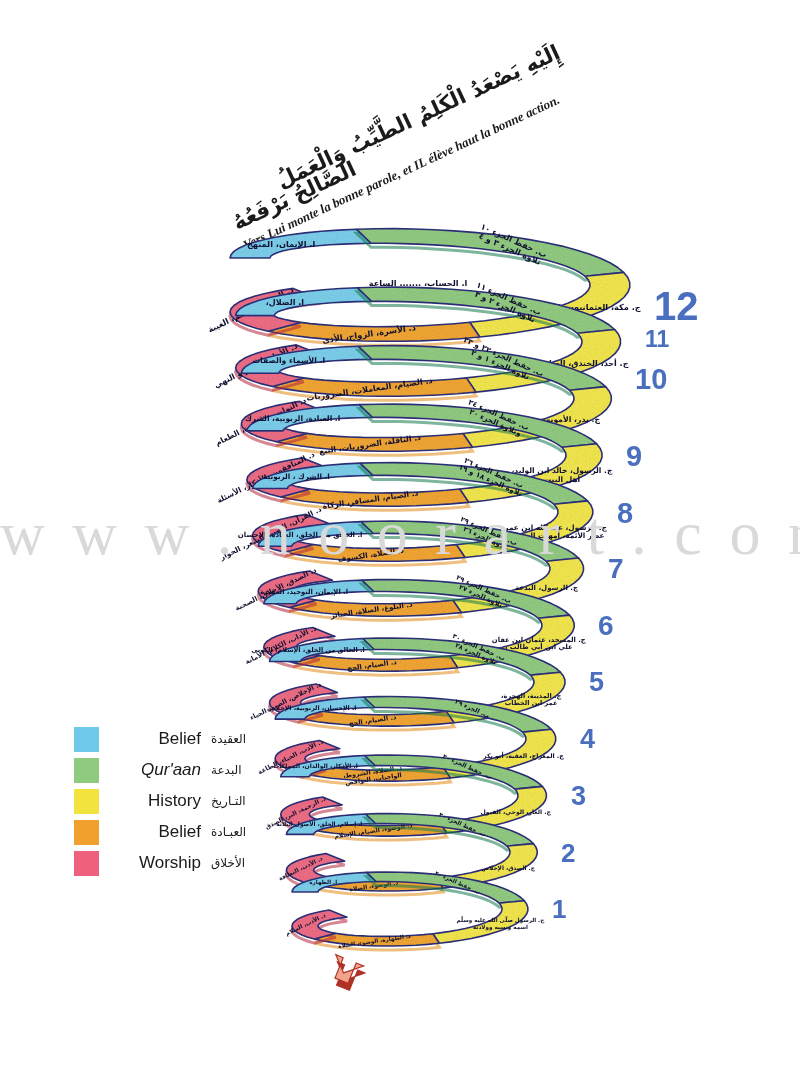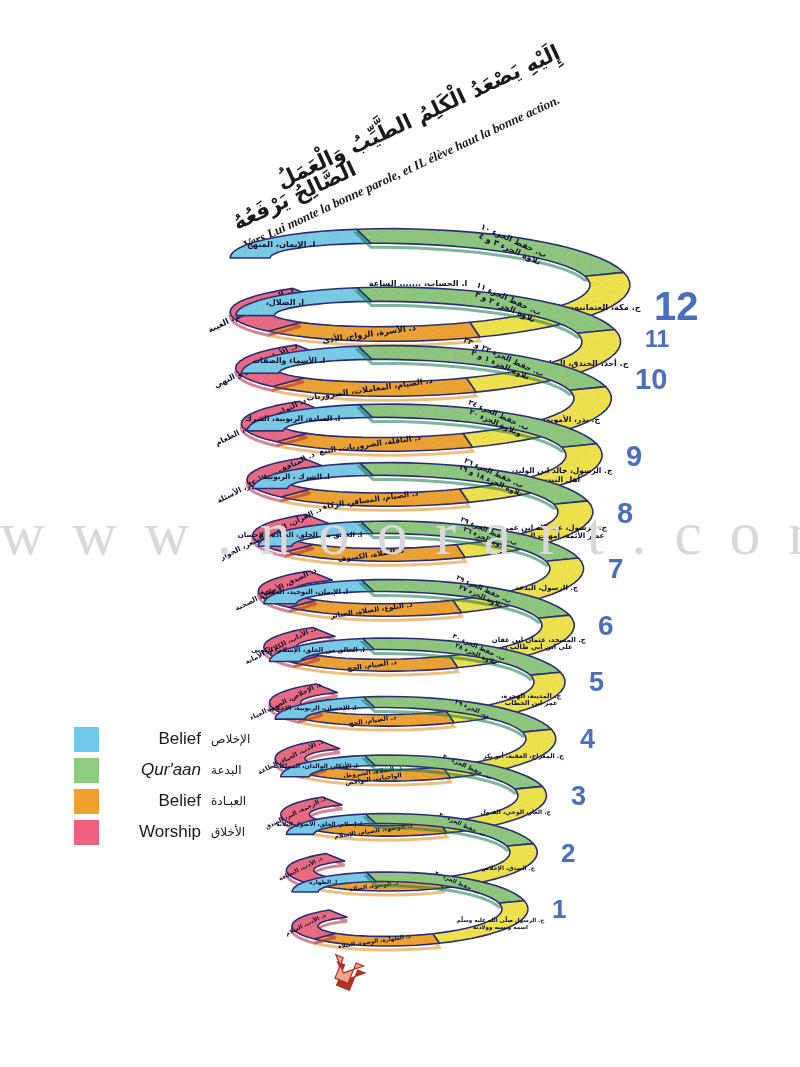--- a/index.html
+++ b/index.html
@@ -350,28 +350,33 @@
       <div class="lvl-num" style="font-size: 26px; left: 561px; top: 840px;">2</div>
       <div class="lvl-num" style="font-size: 26px; left: 552px; top: 896px;">1</div>
     </div>
 
   <div class="watermark">w w w . n o o r a r t . c o m</div>
 
   <div class="legend">
     <div class="legend-row">
       <span class="swatch" style="background: rgb(110, 202, 232);"></span>
       <span class="legend-en">Belief</span>
-      <span class="legend-ar">الإخلاص</span>
+      <span class="legend-ar">العقيدة</span>
     </div>
     <div class="legend-row">
       <span class="swatch" style="background: rgb(142, 203, 126);"></span>
       <span class="legend-en italic">Qur'aan</span>
       <span class="legend-ar">البدعة</span>
     </div>
     <div class="legend-row">
+      <span class="swatch" style="background: rgb(242, 227, 63);"></span>
+      <span class="legend-en">History</span>
+      <span class="legend-ar">التـاريخ</span>
+    </div>
+    <div class="legend-row">
       <span class="swatch" style="background: rgb(240, 160, 44);"></span>
       <span class="legend-en">Belief</span>
       <span class="legend-ar">العبـادة</span>
     </div>
     <div class="legend-row">
       <span class="swatch" style="background: rgb(239, 95, 126);"></span>
       <span class="legend-en">Worship</span>
       <span class="legend-ar">الأخلاق</span>
     </div>
   </div>

